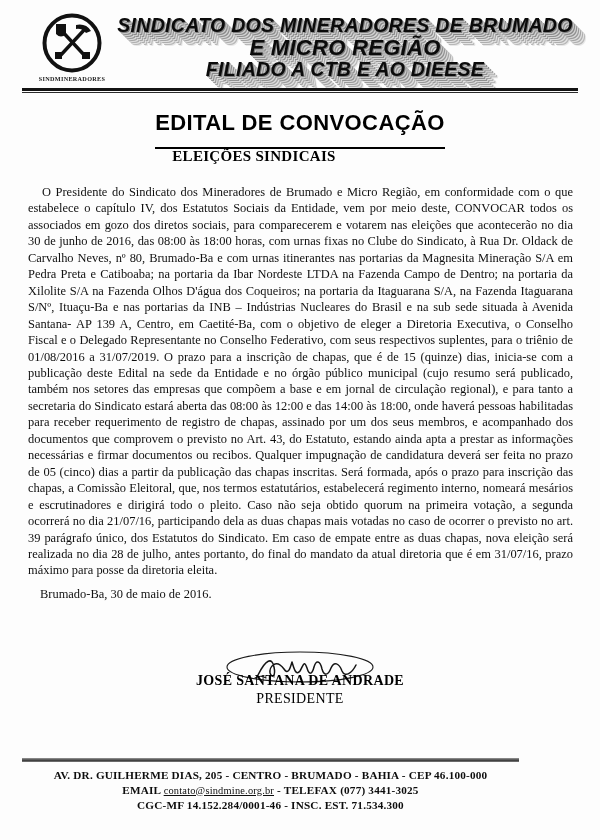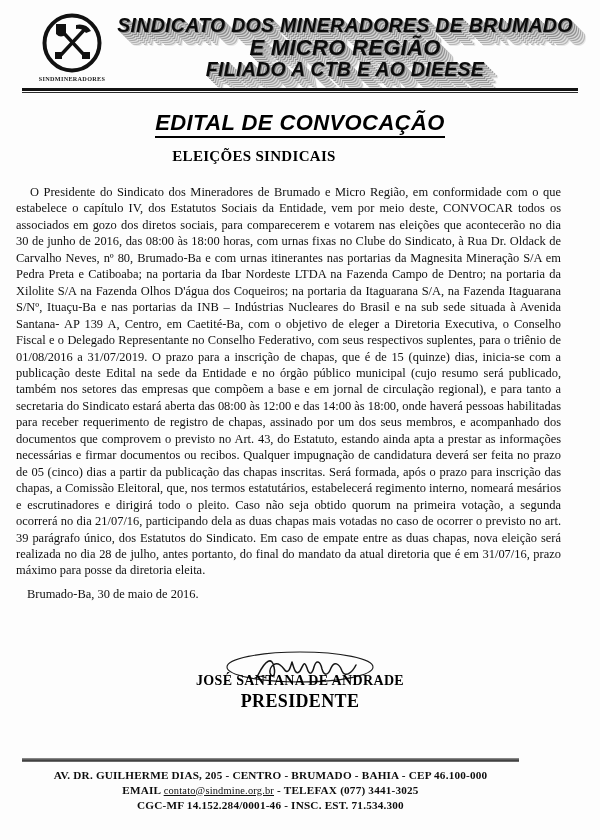--- a/index.html
+++ b/index.html
@@ -112,54 +112,53 @@
     top: 110px;
     width: 600px;
     text-align: center;
     font-family: "Liberation Sans", sans-serif;
     font-weight: bold;
     font-size: 22px;
     letter-spacing: 0.4px;
   }
   .title-main span {
     border-bottom: 2px solid #000;
-    padding-bottom: 1px;
-    font-style: italic;
+    padding-bottom: 12px;
   }
   .title-sub {
     margin: 0;
     position: absolute;
     left: 0;
     top: 148px;
     width: 508px;
     text-align: center;
     font-family: "Liberation Serif", serif;
     font-weight: bold;
     font-size: 15px;
     letter-spacing: 0.3px;
   }
 
   
   .body-text {
     position: absolute;
-    left: 16px;
+    left: 28px;
     top: 184px;
     width: 545px;
     font-family: "Liberation Serif", serif;
     font-size: 12.45px;
     line-height: 16.45px;
     text-align: justify;
     text-indent: 14px;
     color: #101010;
     hyphens: none;
   }
 
   .dateline {
     position: absolute;
-    left: 27px;
+    left: 40px;
     top: 587px;
     font-family: "Liberation Serif", serif;
     font-size: 12.45px;
     color: #101010;
   }
 
   
   .signature-block {
     position: absolute;
     left: 0;
@@ -177,22 +176,22 @@
   .sig-name {
     font-family: "Liberation Serif", serif;
     font-weight: bold;
     font-size: 14px;
     letter-spacing: 0.35px;
     position: relative;
     z-index: 2;
   }
   .sig-role {
     font-family: "Liberation Serif", serif;
-    font-weight: bold;
-    font-size: 18px;
+    font-weight: normal;
+    font-size: 14px;
     letter-spacing: 0.35px;
     margin-top: 2px;
   }
 
   
   .footer {
     position: absolute;
     left: 0;
     top: 758px;
     width: 541px;

